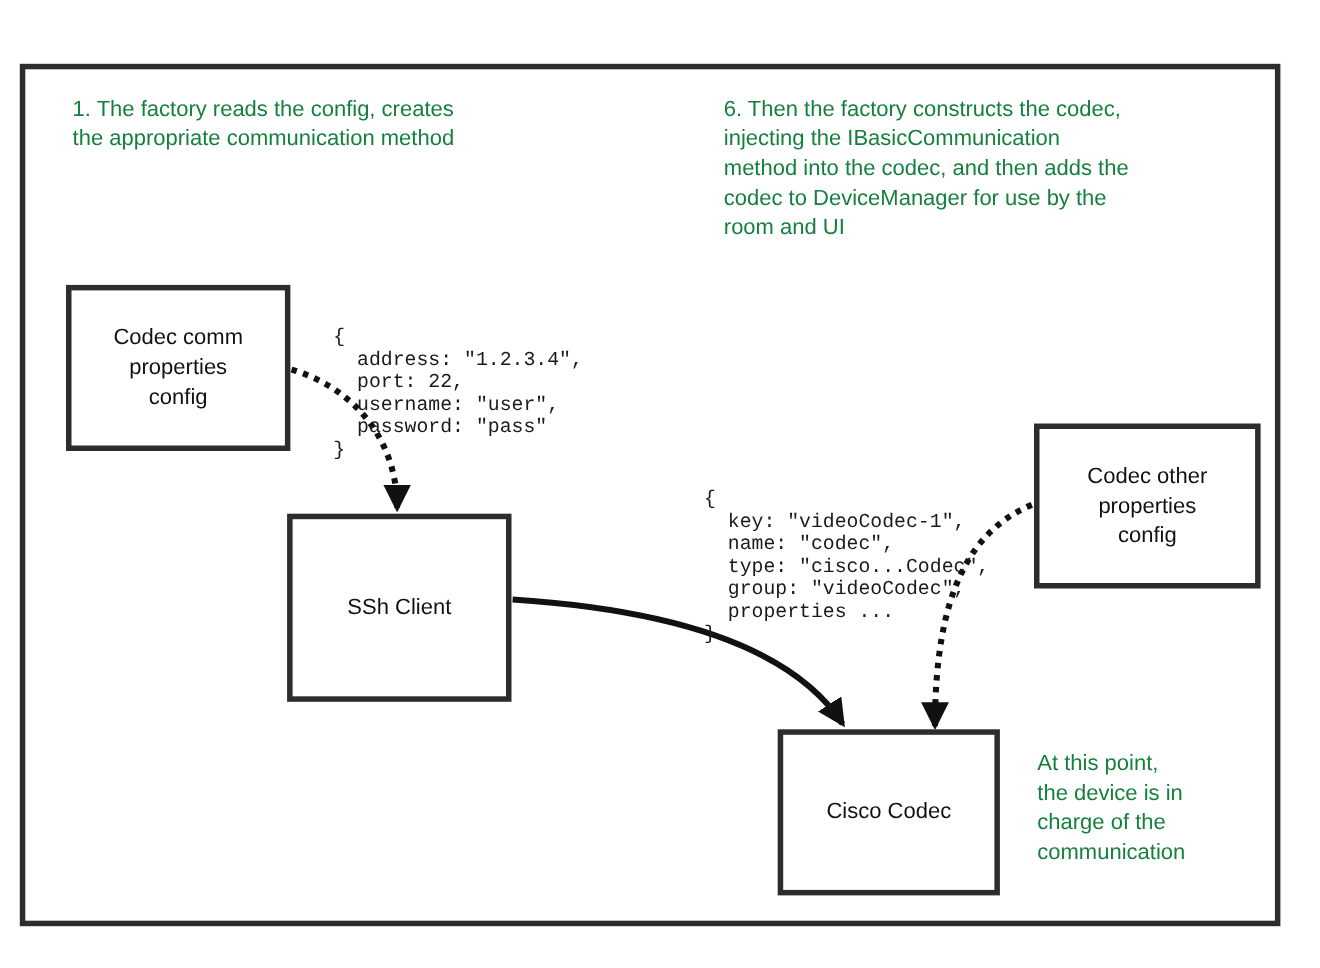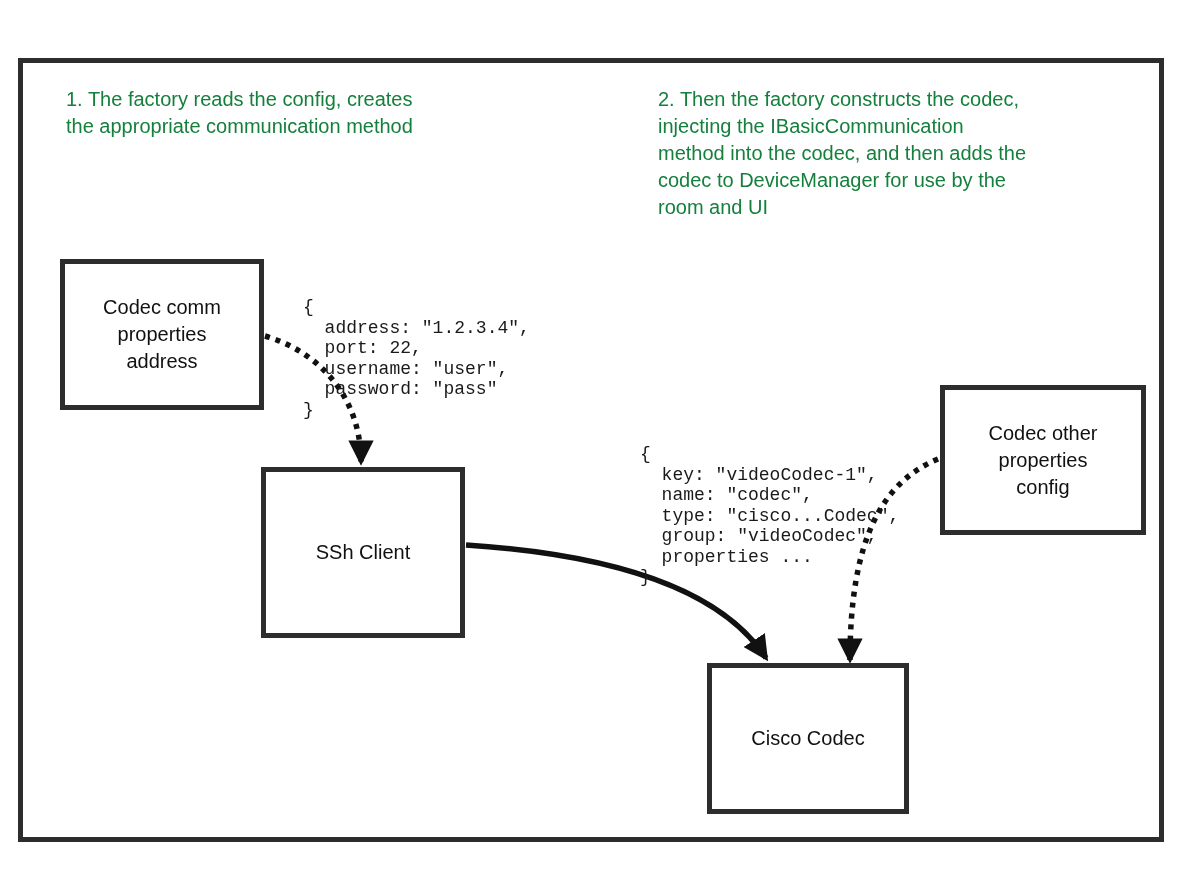--- a/index.html
+++ b/index.html
@@ -89,44 +89,48 @@
         <path d="M 0 0 L 10 5 L 0 10 z" fill="#111111"></path>
       </marker>
     </defs>
     <path d="M 265 336 C 320 352, 361 398, 361 462" fill="none" stroke="#111111" stroke-width="5.5" stroke-dasharray="5 6" marker-end="url(#arrowhead)"></path>
     <path d="M 466 545 C 590 553, 715 580, 766 658" fill="none" stroke="#111111" stroke-width="5.5" marker-end="url(#arrowhead)"></path>
     <path d="M 938 459 C 882 482, 850 540, 850 660" fill="none" stroke="#111111" stroke-width="5.5" stroke-dasharray="5 6" marker-end="url(#arrowhead)"></path>
   </svg>
 
   <div class="note" id="note-step1">1. The factory reads the config, creates
 the appropriate communication method</div>
-  <div class="note" id="note-step2">2. Then the factory constructs the codec,
+  <div class="note" id="note-step2">6. Then the factory constructs the codec,
 injecting the IBasicCommunication
 method into the codec, and then adds the
 codec to DeviceManager for use by the
 room and UI</div>
+  <div class="note" id="note-result">At this point,
+the device is in
+charge of the
+communication</div>
 
   <pre class="code" id="code-comm">{
   address: "1.2.3.4",
   port: 22,
   username: "user",
   password: "pass"
 }</pre>
   <pre class="code" id="code-codec">{
   key: "videoCodec-1",
   name: "codec",
   type: "cisco...Codec",
   group: "videoCodec",
   properties ...
 }</pre>
 
   <div class="node" id="node-codec-comm-config">
     <span>Codec comm
 properties
-address</span>
+config</span>
   </div>
 
   <div class="node" id="node-ssh-client">
     <span>SSh Client</span>
   </div>
 
   <div class="node" id="node-codec-other-config">
     <span>Codec other
 properties
 config</span>

